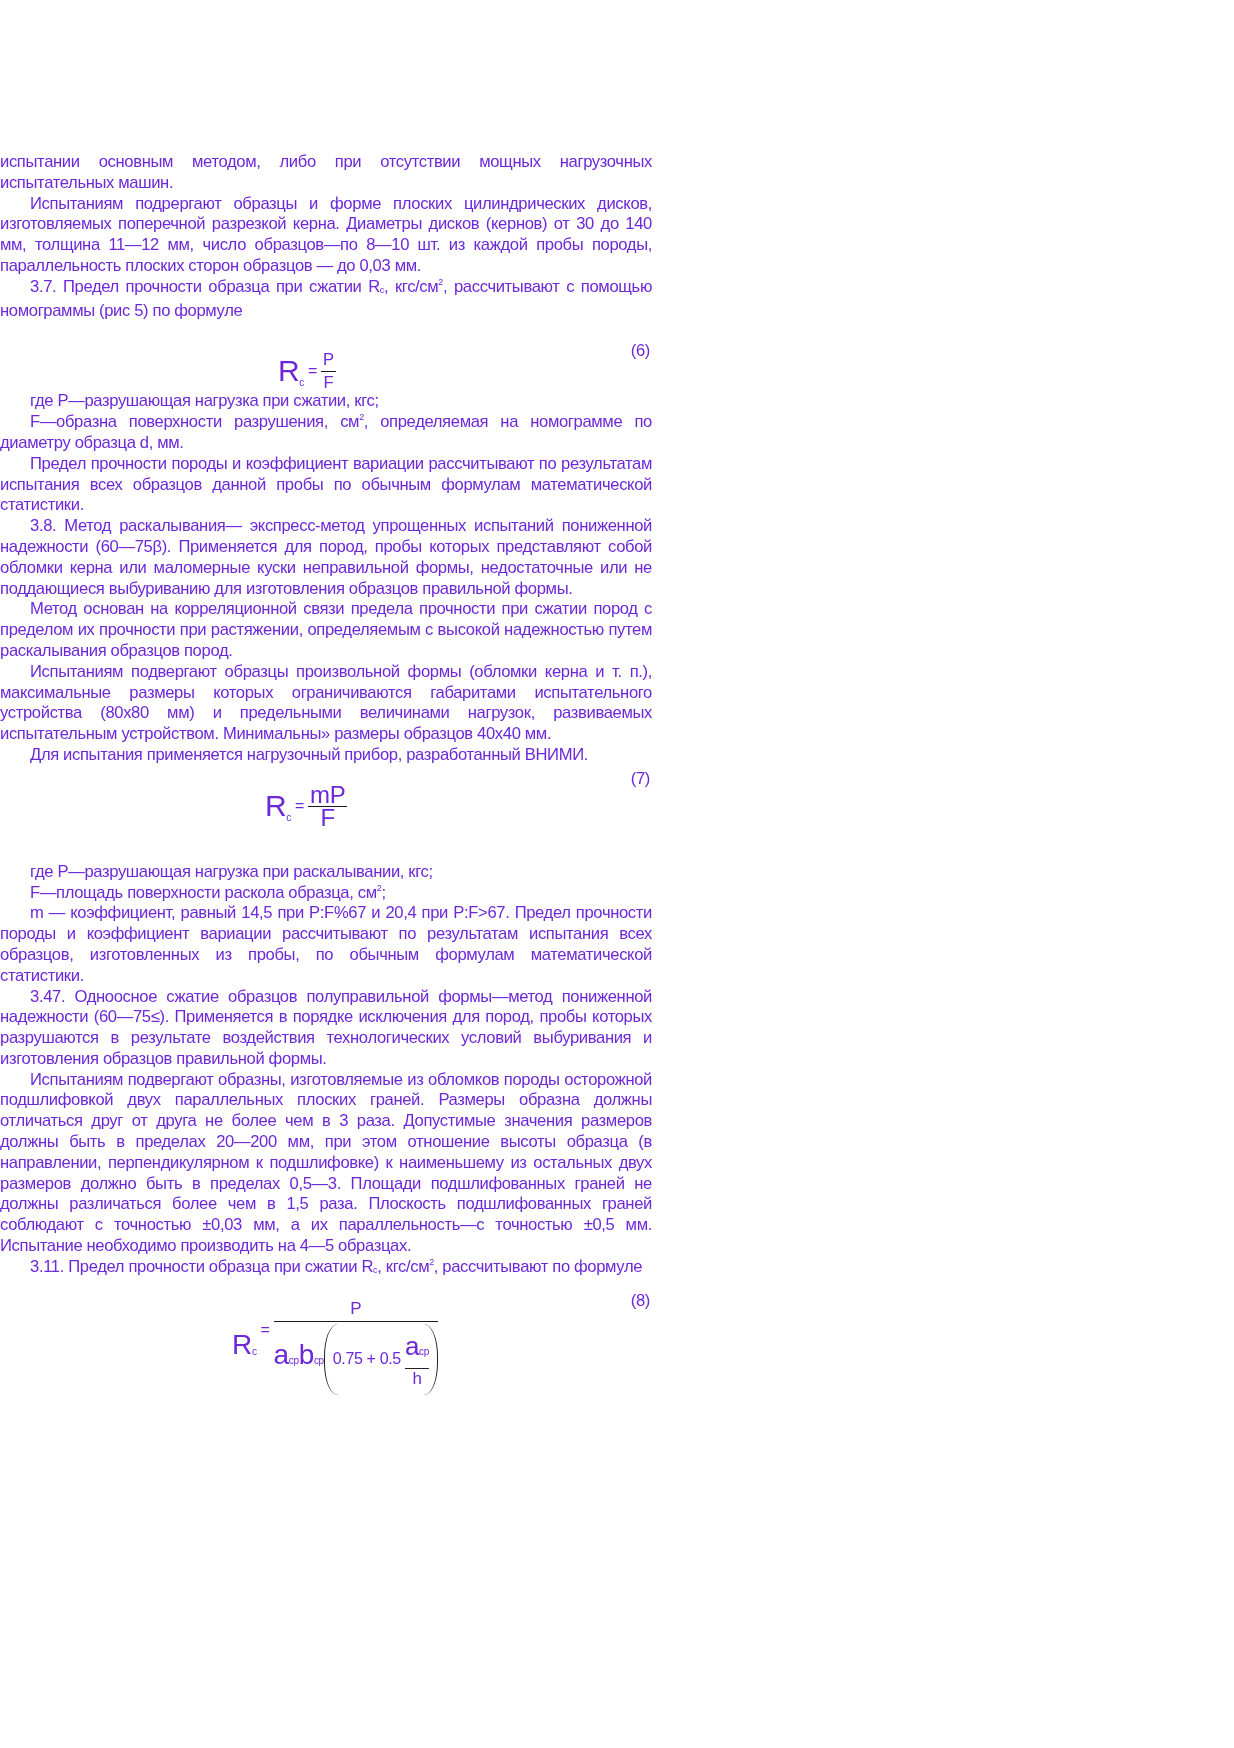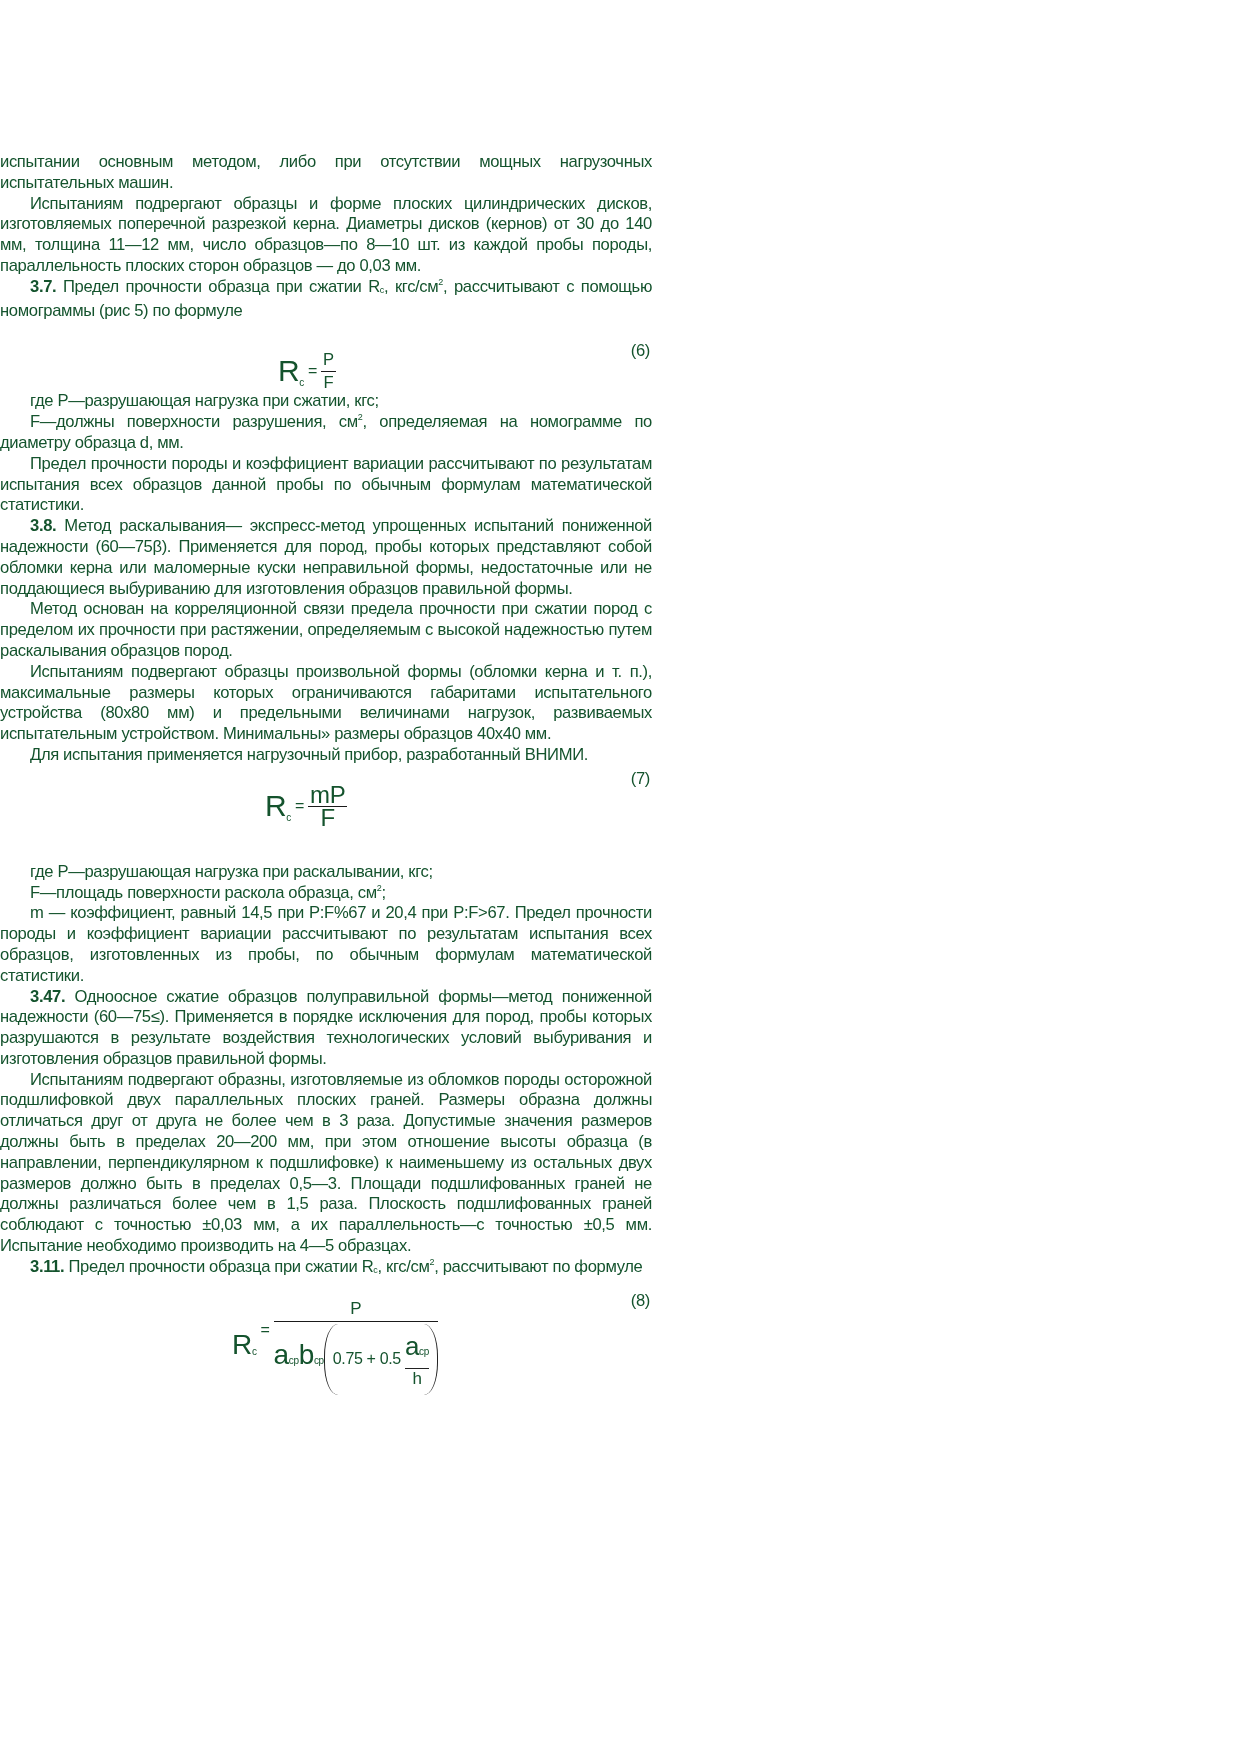--- a/index.html
+++ b/index.html
@@ -1,25 +1,25 @@
 <!DOCTYPE html>
 <html><head>
   <meta charset="utf-8">
   <style>
     html, body { margin: 0; padding: 0; background: #ffffff; }
     body { width: 1234px; height: 1748px; position: relative; overflow: hidden; }
     .page {
       position: absolute; left: 0; top: 152px; width: 652px;
       font-family: "Liberation Sans", sans-serif;
-      font-size: 16.6px; line-height: 20.8px; color: #14532d;
+      font-size: 16.6px; line-height: 20.8px; color: #6d28d9;
       letter-spacing: -0.35px;
     }
     .p { text-align: justify; margin: 0; }
     .ind { text-indent: 30px; }
-    .b { font-weight: bold; }
+    .b { font-weight: normal; }
     sub.s { font-size: 9px; vertical-align: -1px; }
     sup.s { font-size: 9px; vertical-align: 7px; line-height: 0; }
     .eqn { position: relative; width: 652px; }
     .eqnum { position: absolute; right: 2px; top: 0; }
     .frac { display: inline-block; vertical-align: middle; text-align: center; }
     .frac .num { display: block; border-bottom: 1.3px solid #1a1a1a; padding: 0 2px; line-height: 22px; }
     .frac .den { display: block; line-height: 22px; }
     .R { font-size: 30px; vertical-align: middle; }
     .Rsub { font-size: 10px; vertical-align: -10px; }
     .eq { font-size: 16px; vertical-align: middle; margin: 0 4px; }
@@ -44,21 +44,21 @@
   <p class="p ind"><span class="b">3.7.</span><span> Предел прочности образца при сжатии R</span><sub class="s">с</sub><span>, кгс/см</span><sup class="s">2</sup><span>, рассчитывают с помощью номограммы (рис 5) по формуле</span></p>
 
   <div class="eqn" style="height:70px;">
     <span class="eqnum" style="top:20px;">(6)</span>
     <div style="position:absolute; left:278px; top:28px;">
       <span class="R">R</span><span class="Rsub">c</span><span class="eq">=</span><span class="frac"><span class="num">P</span><span class="den">F</span></span>
     </div>
   </div>
 
   <p class="p ind">где Р—разрушающая нагрузка при сжатии, кгс;</p>
-  <p class="p ind"><span>F—должны поверхности разрушения, см</span><sup class="s">2</sup><span>, определяемая на номограмме по диаметру образца d, мм.</span></p>
+  <p class="p ind"><span>F—образна поверхности разрушения, см</span><sup class="s">2</sup><span>, определяемая на номограмме по диаметру образца d, мм.</span></p>
   <p class="p ind">Предел прочности породы и коэффициент вариации рассчитывают по результатам испытания всех образцов данной пробы по обычным формулам математической статистики.</p>
 
   <p class="p ind"><span class="b">3.8.</span><span> Метод раскалывания— экспресс-метод упрощенных испытаний пониженной надежности (60—75β). Применяется для пород, пробы которых представляют собой обломки керна или маломерные куски неправильной формы, недостаточные или не поддающиеся выбуриванию для изготовления образцов правильной формы.</span></p>
   <p class="p ind">Метод основан на корреляционной связи предела прочности при сжатии пород с пределом их прочности при растяжении, определяемым с высокой надежностью путем раскалывания образцов пород.</p>
   <p class="p ind">Испытаниям подвергают образцы произвольной формы (обломки керна и т. п.), максимальные размеры которых ограничиваются габаритами испытательного устройства (80x80 мм) и предельными величинами нагрузок, развиваемых испытательным устройством. Минимальны» размеры образцов 40x40 мм.</p>
   <p class="p ind">Для испытания применяется нагрузочный прибор, разработанный ВНИМИ.</p>
 
 
   <div class="eqn" style="height:96px;">
     <span class="eqnum" style="top:3px;">(7)</span>

